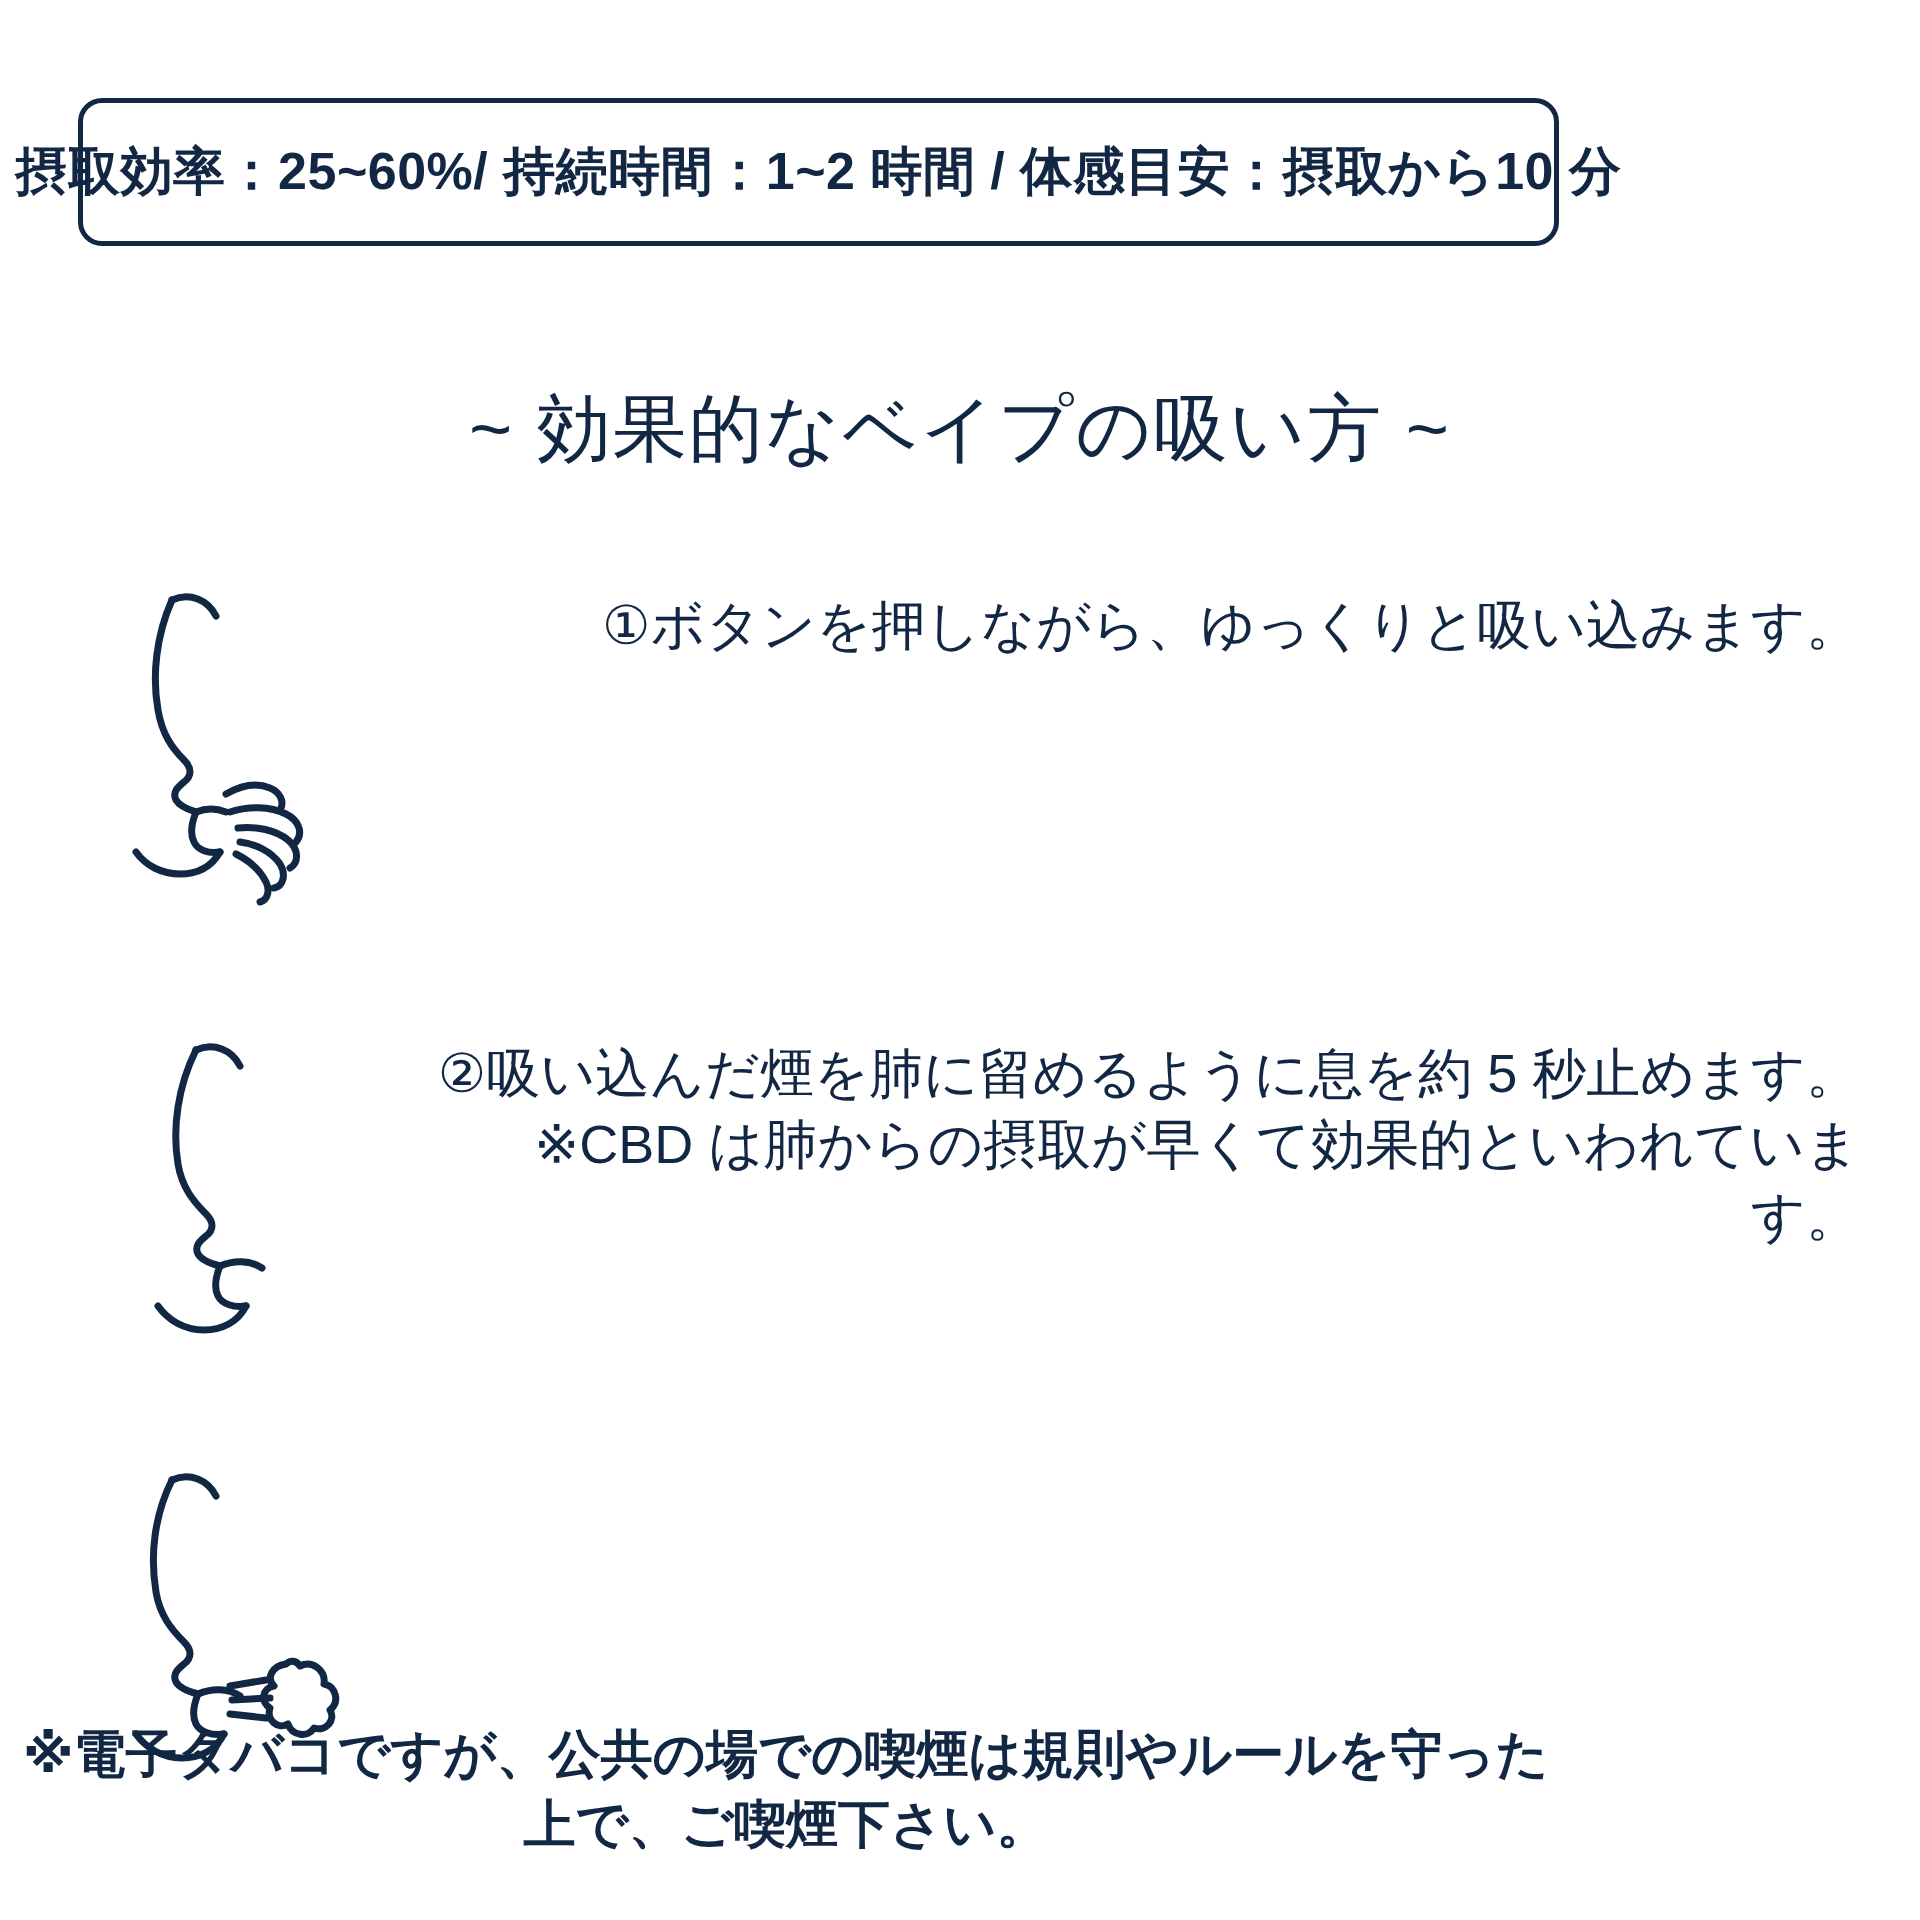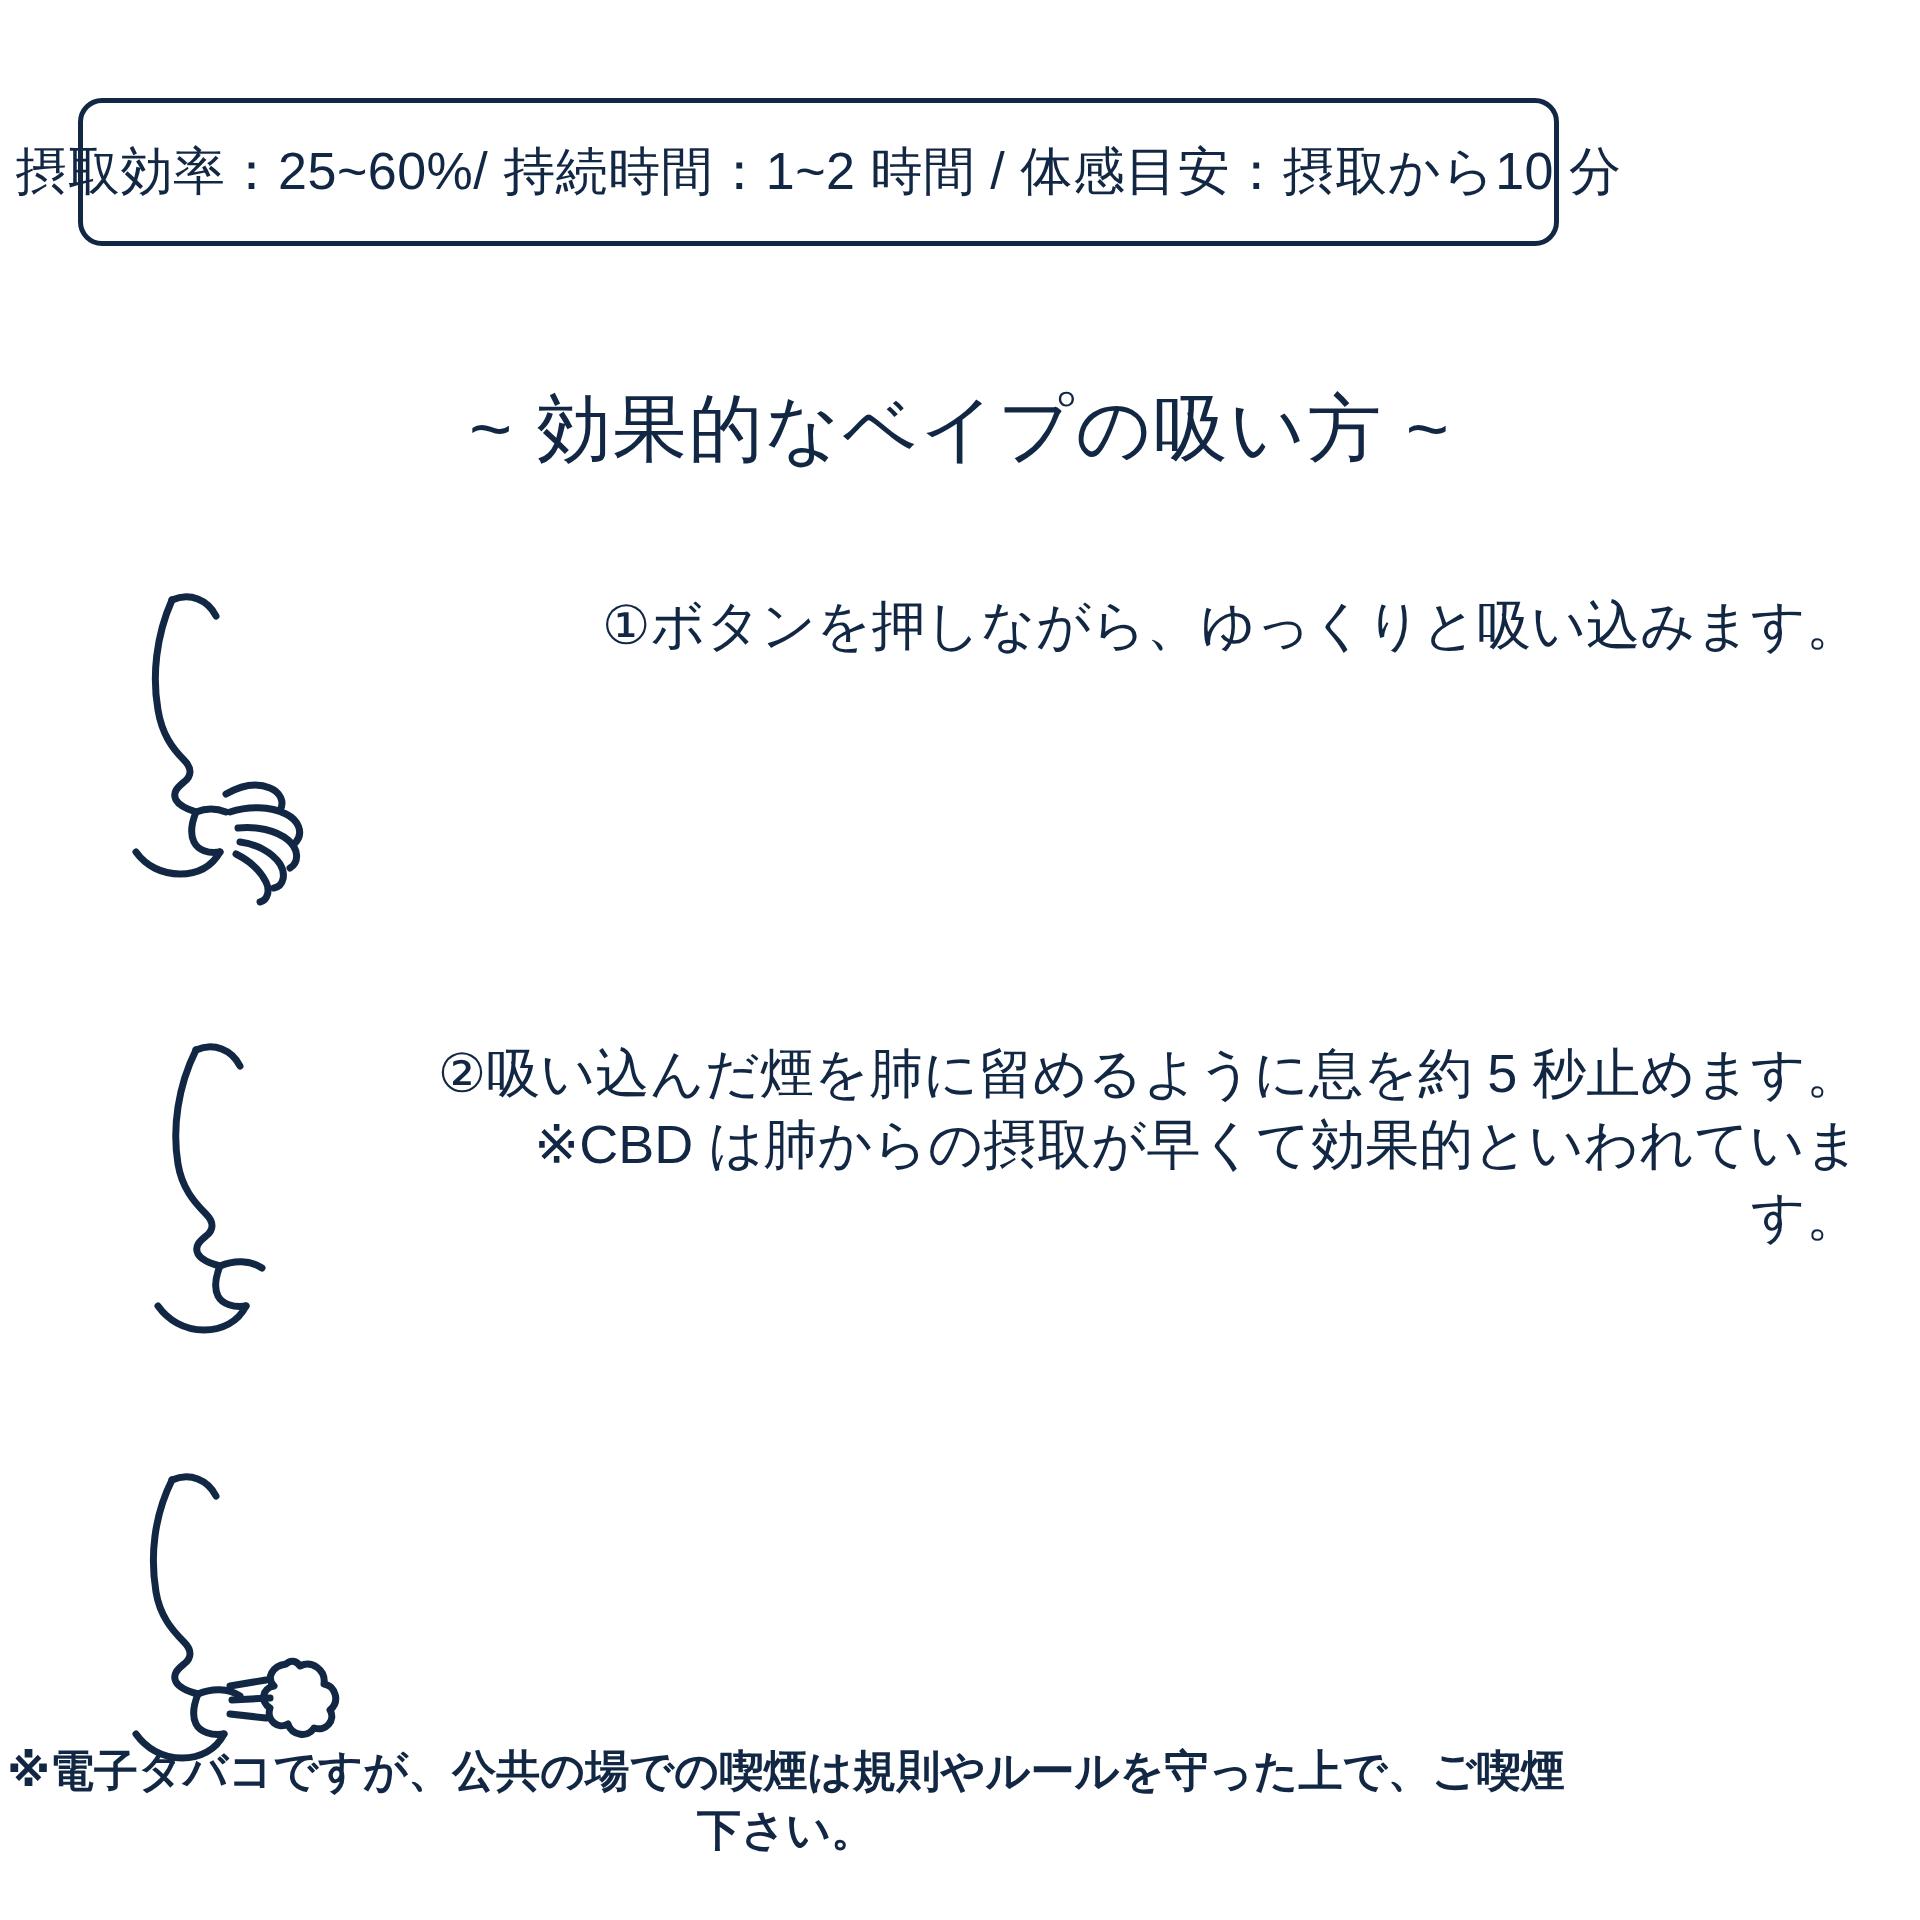--- a/index.html
+++ b/index.html
@@ -29,20 +29,21 @@
     left: 78px;
     top: 98px;
     width: 1481px;
     height: 148px;
     border: 5px solid #122743;
     border-radius: 24px;
     box-sizing: border-box;
     display: flex;
     align-items: center;
     justify-content: center;
+    font-weight: bold;
   }
   .info-box-text {
     font-size: 52px;
     letter-spacing: 0.5px;
     color: #122743;
     white-space: nowrap;
     line-height: 1.1;
   }
 
   
@@ -98,21 +99,21 @@
     text-indent: -54px;
   }
 
   
   .footer-note {
     position: absolute;
     left: 0;
     bottom: 60px;
     width: 1572px;
     text-align: center;
-    font-size: 44px;
+    font-size: 52px;
     font-weight: bold;
     color: #122743;
     letter-spacing: 0px;
   }
 
   svg { display: block; }
 </style>
 </head>
 <body>
 

